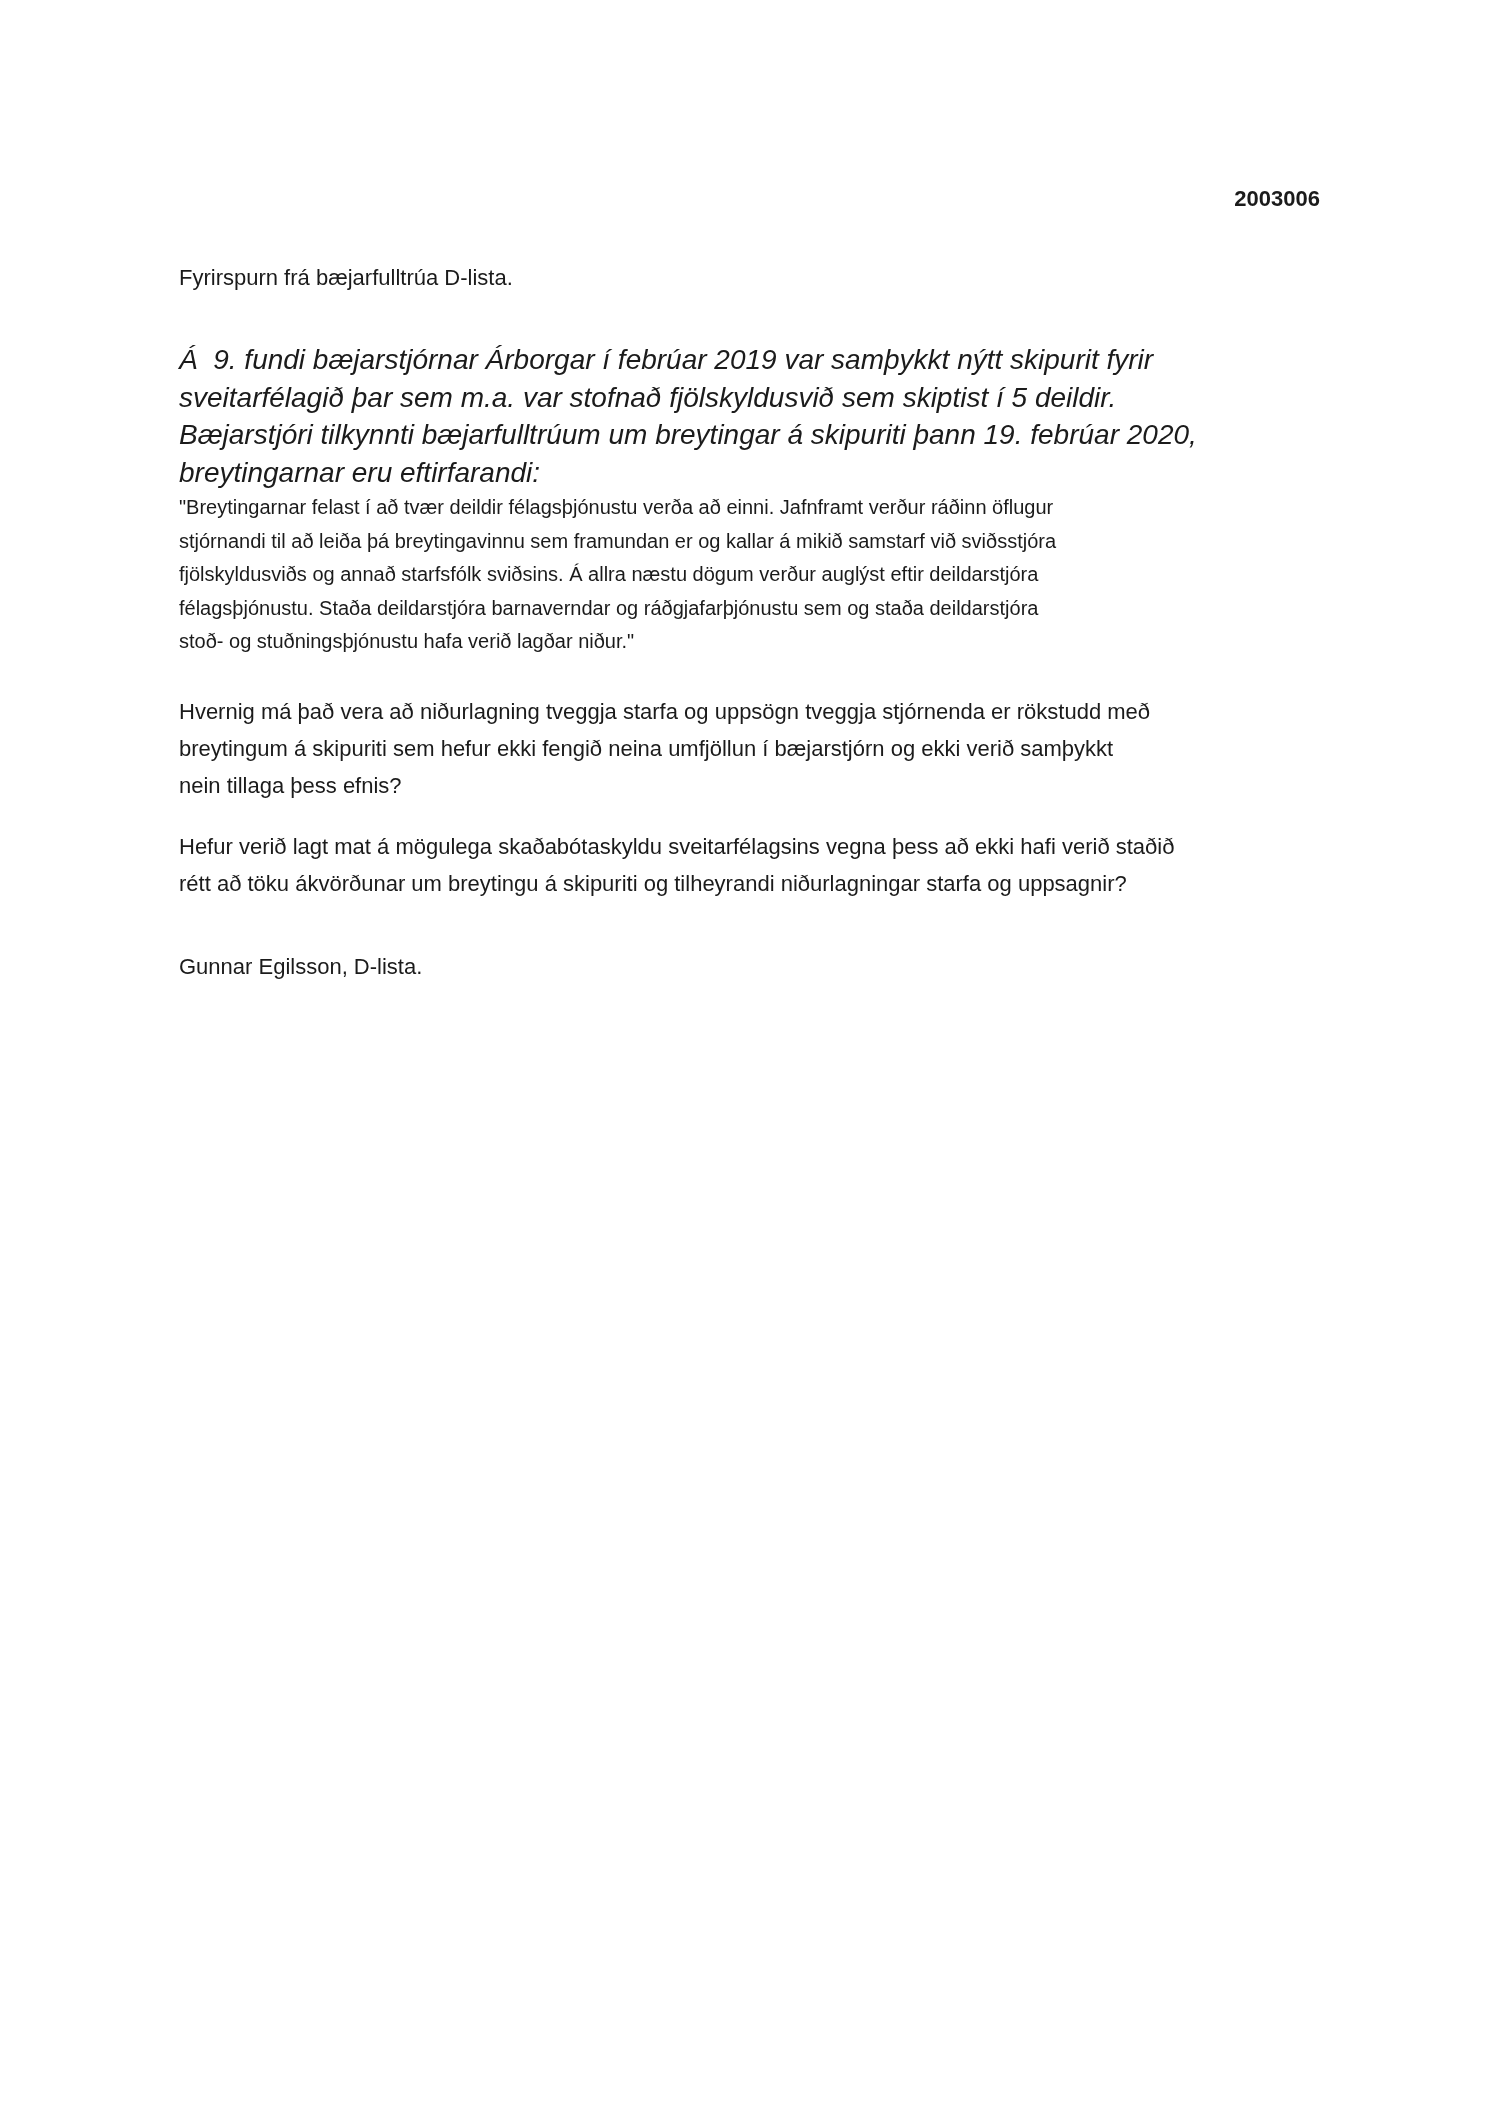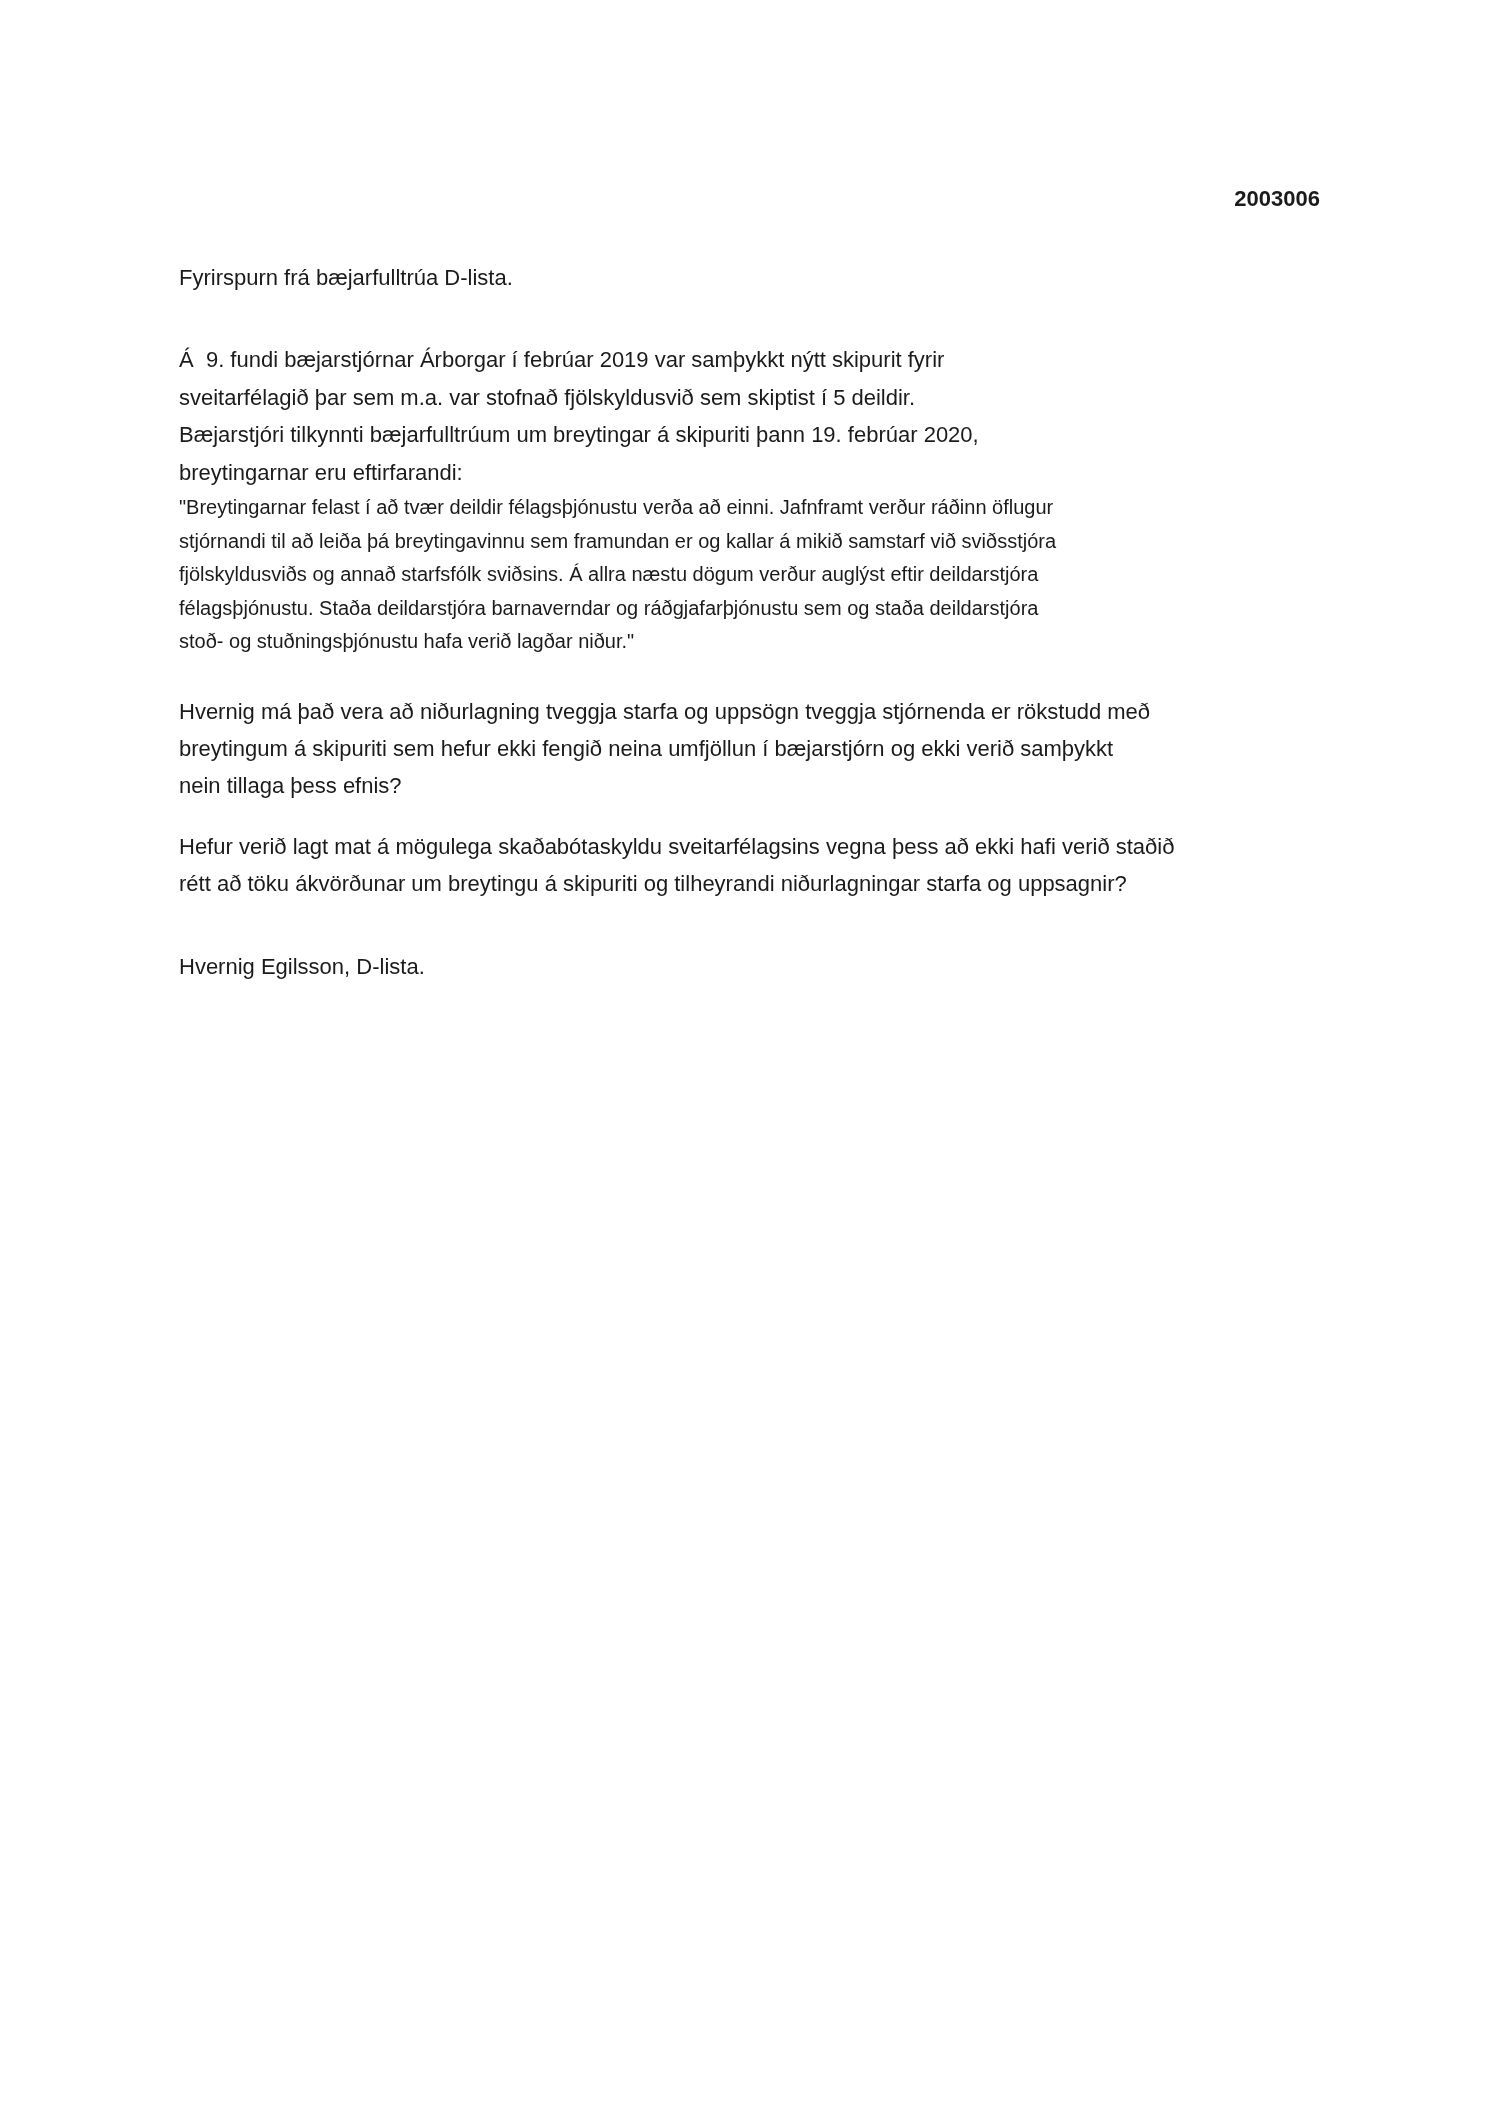--- a/index.html
+++ b/index.html
@@ -35,22 +35,23 @@
     white-space: pre-wrap;
     margin: 0;
   }
   .heading {
     top: 257px;
     font-size: 22px;
     line-height: 34px;
   }
   .intro {
     top: 337px;
-    font-size: 22px;
+    font-size: 28px;
     line-height: 37.5px;
+    font-style: italic;
   }
   .quote {
     top: 487px;
     font-size: 20px;
     line-height: 33.5px;
   }
   .question-1 {
     top: 689px;
     font-size: 22px;
     line-height: 37px;
@@ -86,15 +87,15 @@
 félagsþjónustu. Staða deildarstjóra barnaverndar og ráðgjafarþjónustu sem og staða deildarstjóra
 stoð- og stuðningsþjónustu hafa verið lagðar niður."</p>
 
   <p class="block question-1">Hvernig má það vera að niðurlagning tveggja starfa og uppsögn tveggja stjórnenda er rökstudd með
 breytingum á skipuriti sem hefur ekki fengið neina umfjöllun í bæjarstjórn og ekki verið samþykkt
 nein tillaga þess efnis?</p>
 
   <p class="block question-2">Hefur verið lagt mat á mögulega skaðabótaskyldu sveitarfélagsins vegna þess að ekki hafi verið staðið
 rétt að töku ákvörðunar um breytingu á skipuriti og tilheyrandi niðurlagningar starfa og uppsagnir?</p>
 
-  <p class="block signature">Hvernig Egilsson, D-lista.</p>
+  <p class="block signature">Gunnar Egilsson, D-lista.</p>
 
 </div>
 
 </body></html>

